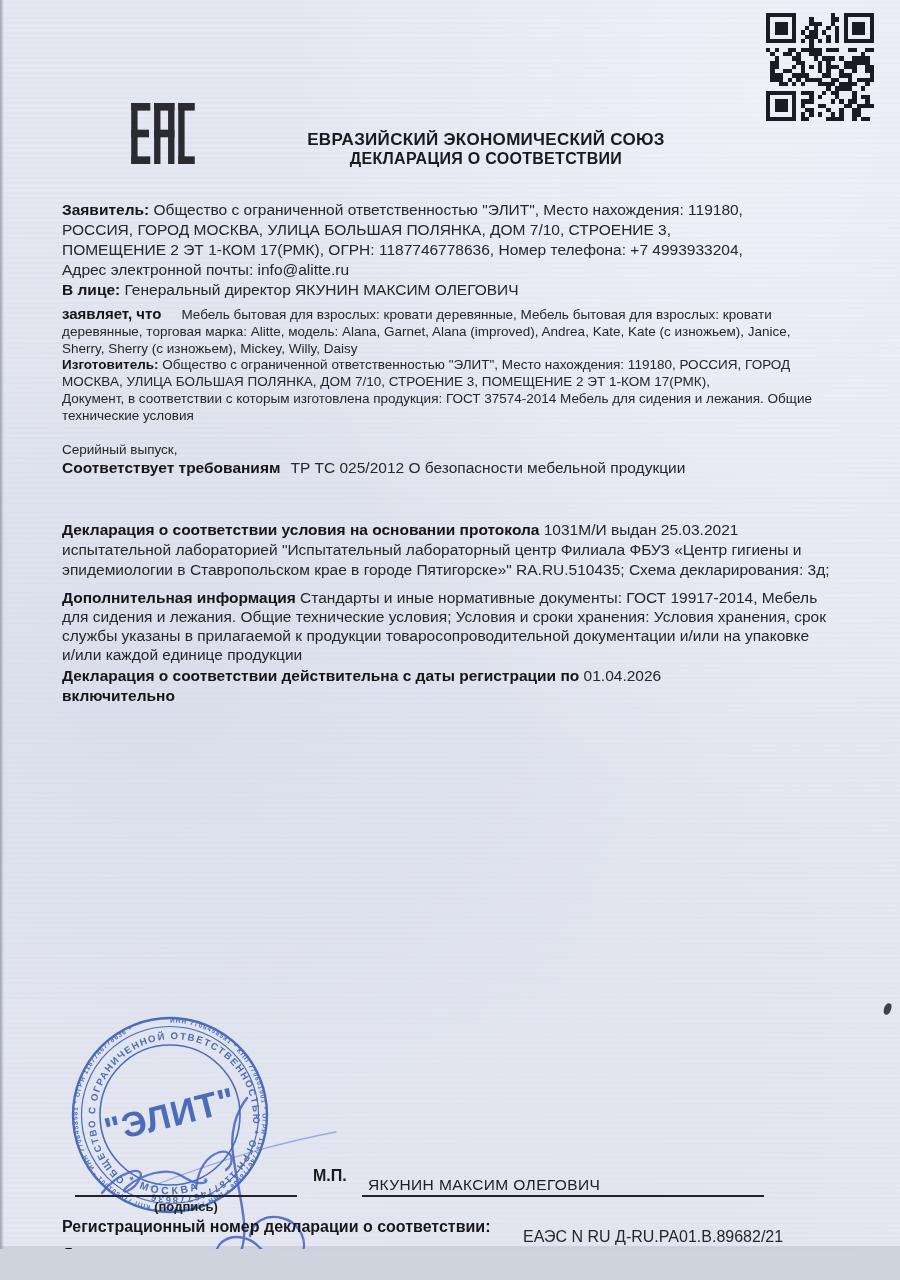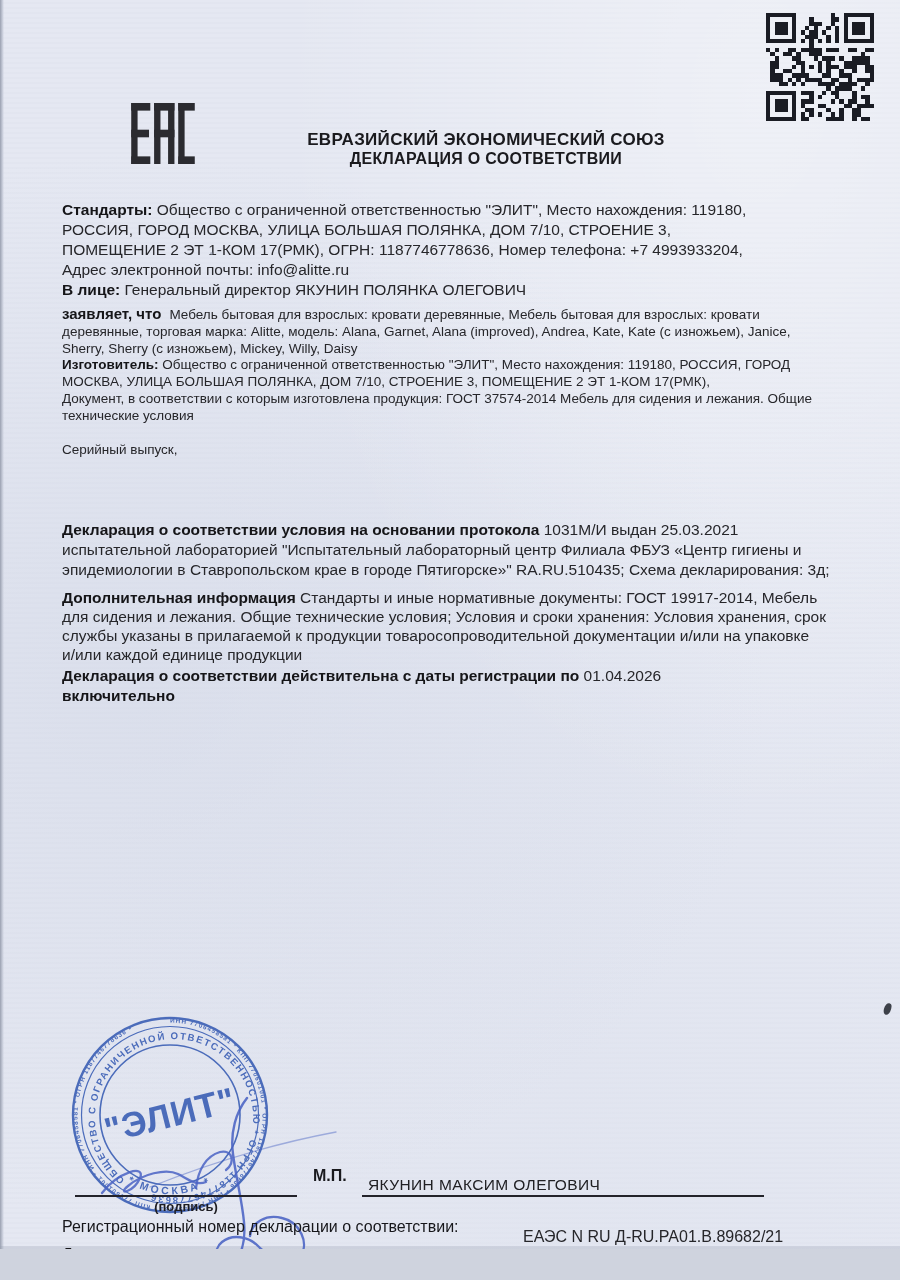--- a/index.html
+++ b/index.html
@@ -20,27 +20,27 @@
   .edge-bottom{position:absolute;left:0;bottom:0;width:100%;height:3px;background:rgba(150,157,175,.28);}
   p{margin:0;}
   .abs{position:absolute;}
   .pre{white-space:pre-line;}
   b{color:#151518;}
   .titles{position:absolute;left:190px;top:130px;width:592px;text-align:center;}
   .title1{font-size:17px;font-weight:700;letter-spacing:.3px;color:#1a1a1e;}
   .title2{font-size:16px;font-weight:700;letter-spacing:.3px;color:#1a1a1e;}
   .body-text{font-size:15.5px;line-height:20px;width:822px;left:62px;}
   .small-text{font-size:13.5px;line-height:17px;width:822px;left:62px;}
-  .lead{font-size:15px;font-weight:700;margin-right:8px;}
+  .lead{font-size:15px;font-weight:700;margin-right:20px;}
   .lead2{font-weight:700;margin-right:10px;}
   .sig-line{position:absolute;height:0;border-top:2px solid #23232a;}
   .caption{font-size:13px;font-weight:700;text-align:center;color:#1d1d22;}
   .mp{font-size:16px;font-weight:700;color:#1a1a1e;}
   .signer{font-size:15.5px;letter-spacing:.4px;color:#202024;}
-  .reg-label{font-size:16px;font-weight:400;color:#17171b;}
+  .reg-label{font-size:16px;font-weight:700;color:#17171b;}
   .reg-value{font-size:16px;color:#26262a;margin-top:10px;}
   .ink-blot{position:absolute;left:884px;top:1003px;width:7px;height:12px;background:#20232b;
     border-radius:60% 40% 55% 45%;opacity:.85;transform:rotate(14deg);}
   .speck{position:absolute;left:210px;top:252px;width:3px;height:3px;background:#8f96a8;border-radius:50%;opacity:.6;}
 </style>
 </head>
 <body>
 
 <div class="page">
   <div class="edge-left"></div>
@@ -365,38 +365,39 @@
         <rect x="22" y="24" width="1" height="1"></rect>
         <rect x="23" y="24" width="1" height="1"></rect>
       </g>
     </svg>
 
   <div class="titles">
     <div class="title1">ЕВРАЗИЙСКИЙ ЭКОНОМИЧЕСКИЙ СОЮЗ</div>
     <div class="title2">ДЕКЛАРАЦИЯ О СООТВЕТСТВИИ</div>
   </div>
 
-  <p class="abs body-text" style="top:200px"><b>Стандарты: </b><span class="pre">Общество с ограниченной ответственностью "ЭЛИТ", Место нахождения: 119180,
+  <p class="abs body-text" style="top:200px"><b>Заявитель: </b><span class="pre">Общество с ограниченной ответственностью "ЭЛИТ", Место нахождения: 119180,
 РОССИЯ, ГОРОД МОСКВА, УЛИЦА БОЛЬШАЯ ПОЛЯНКА, ДОМ 7/10, СТРОЕНИЕ 3,
 ПОМЕЩЕНИЕ 2 ЭТ 1-КОМ 17(РМК), ОГРН: 1187746778636, Номер телефона: +7 4993933204,
 Адрес электронной почты: info@alitte.ru</span></p>
 
-  <p class="abs body-text" style="top:280px"><b>В лице: </b><span>Генеральный директор ЯКУНИН ПОЛЯНКА ОЛЕГОВИЧ</span></p>
+  <p class="abs body-text" style="top:280px"><b>В лице: </b><span>Генеральный директор ЯКУНИН МАКСИМ ОЛЕГОВИЧ</span></p>
 
   <p class="abs small-text" style="top:305px"><b class="lead">заявляет, что</b><span class="pre">Мебель бытовая для взрослых: кровати деревянные, Мебель бытовая для взрослых: кровати
 деревянные, торговая марка: Alitte, модель: Alana, Garnet, Alana (improved), Andrea, Kate, Kate (с изножьем), Janice,
 Sherry, Sherry (с изножьем), Mickey, Willy, Daisy</span></p>
 
   <p class="abs small-text" style="top:356px"><b>Изготовитель: </b><span class="pre">Общество с ограниченной ответственностью "ЭЛИТ", Место нахождения: 119180, РОССИЯ, ГОРОД
 МОСКВА, УЛИЦА БОЛЬШАЯ ПОЛЯНКА, ДОМ 7/10, СТРОЕНИЕ 3, ПОМЕЩЕНИЕ 2 ЭТ 1-КОМ 17(РМК),</span></p>
 
   <p class="abs small-text pre" style="top:390px">Документ, в соответствии с которым изготовлена продукция: ГОСТ 37574-2014 Мебель для сидения и лежания. Общие
 технические условия</p>
   <p class="abs small-text" style="top:441px">Серийный выпуск,</p>
 
+  <p class="abs body-text" style="top:458px"><b class="lead2" style="font-size:15.5px">Соответствует требованиям</b><span>ТР ТС 025/2012 О безопасности мебельной продукции</span></p>
 
   <p class="abs body-text" style="top:520px"><b>Декларация о соответствии условия на основании протокола </b><span class="pre">1031М/И выдан 25.03.2021
 испытательной лабораторией "Испытательный лабораторный центр Филиала ФБУЗ «Центр гигиены и
 эпидемиологии в Ставропольском крае в городе Пятигорске»" RA.RU.510435; Схема декларирования: 3д;</span></p>
 
   <p class="abs body-text" style="top:588px;line-height:19px"><b>Дополнительная информация </b><span class="pre">Стандарты и иные нормативные документы: ГОСТ 19917-2014, Мебель
 для сидения и лежания. Общие технические условия; Условия и сроки хранения: Условия хранения, срок
 службы указаны в прилагаемой к продукции товаросопроводительной документации и/или на упаковке
 и/или каждой единице продукции</span></p>
 

